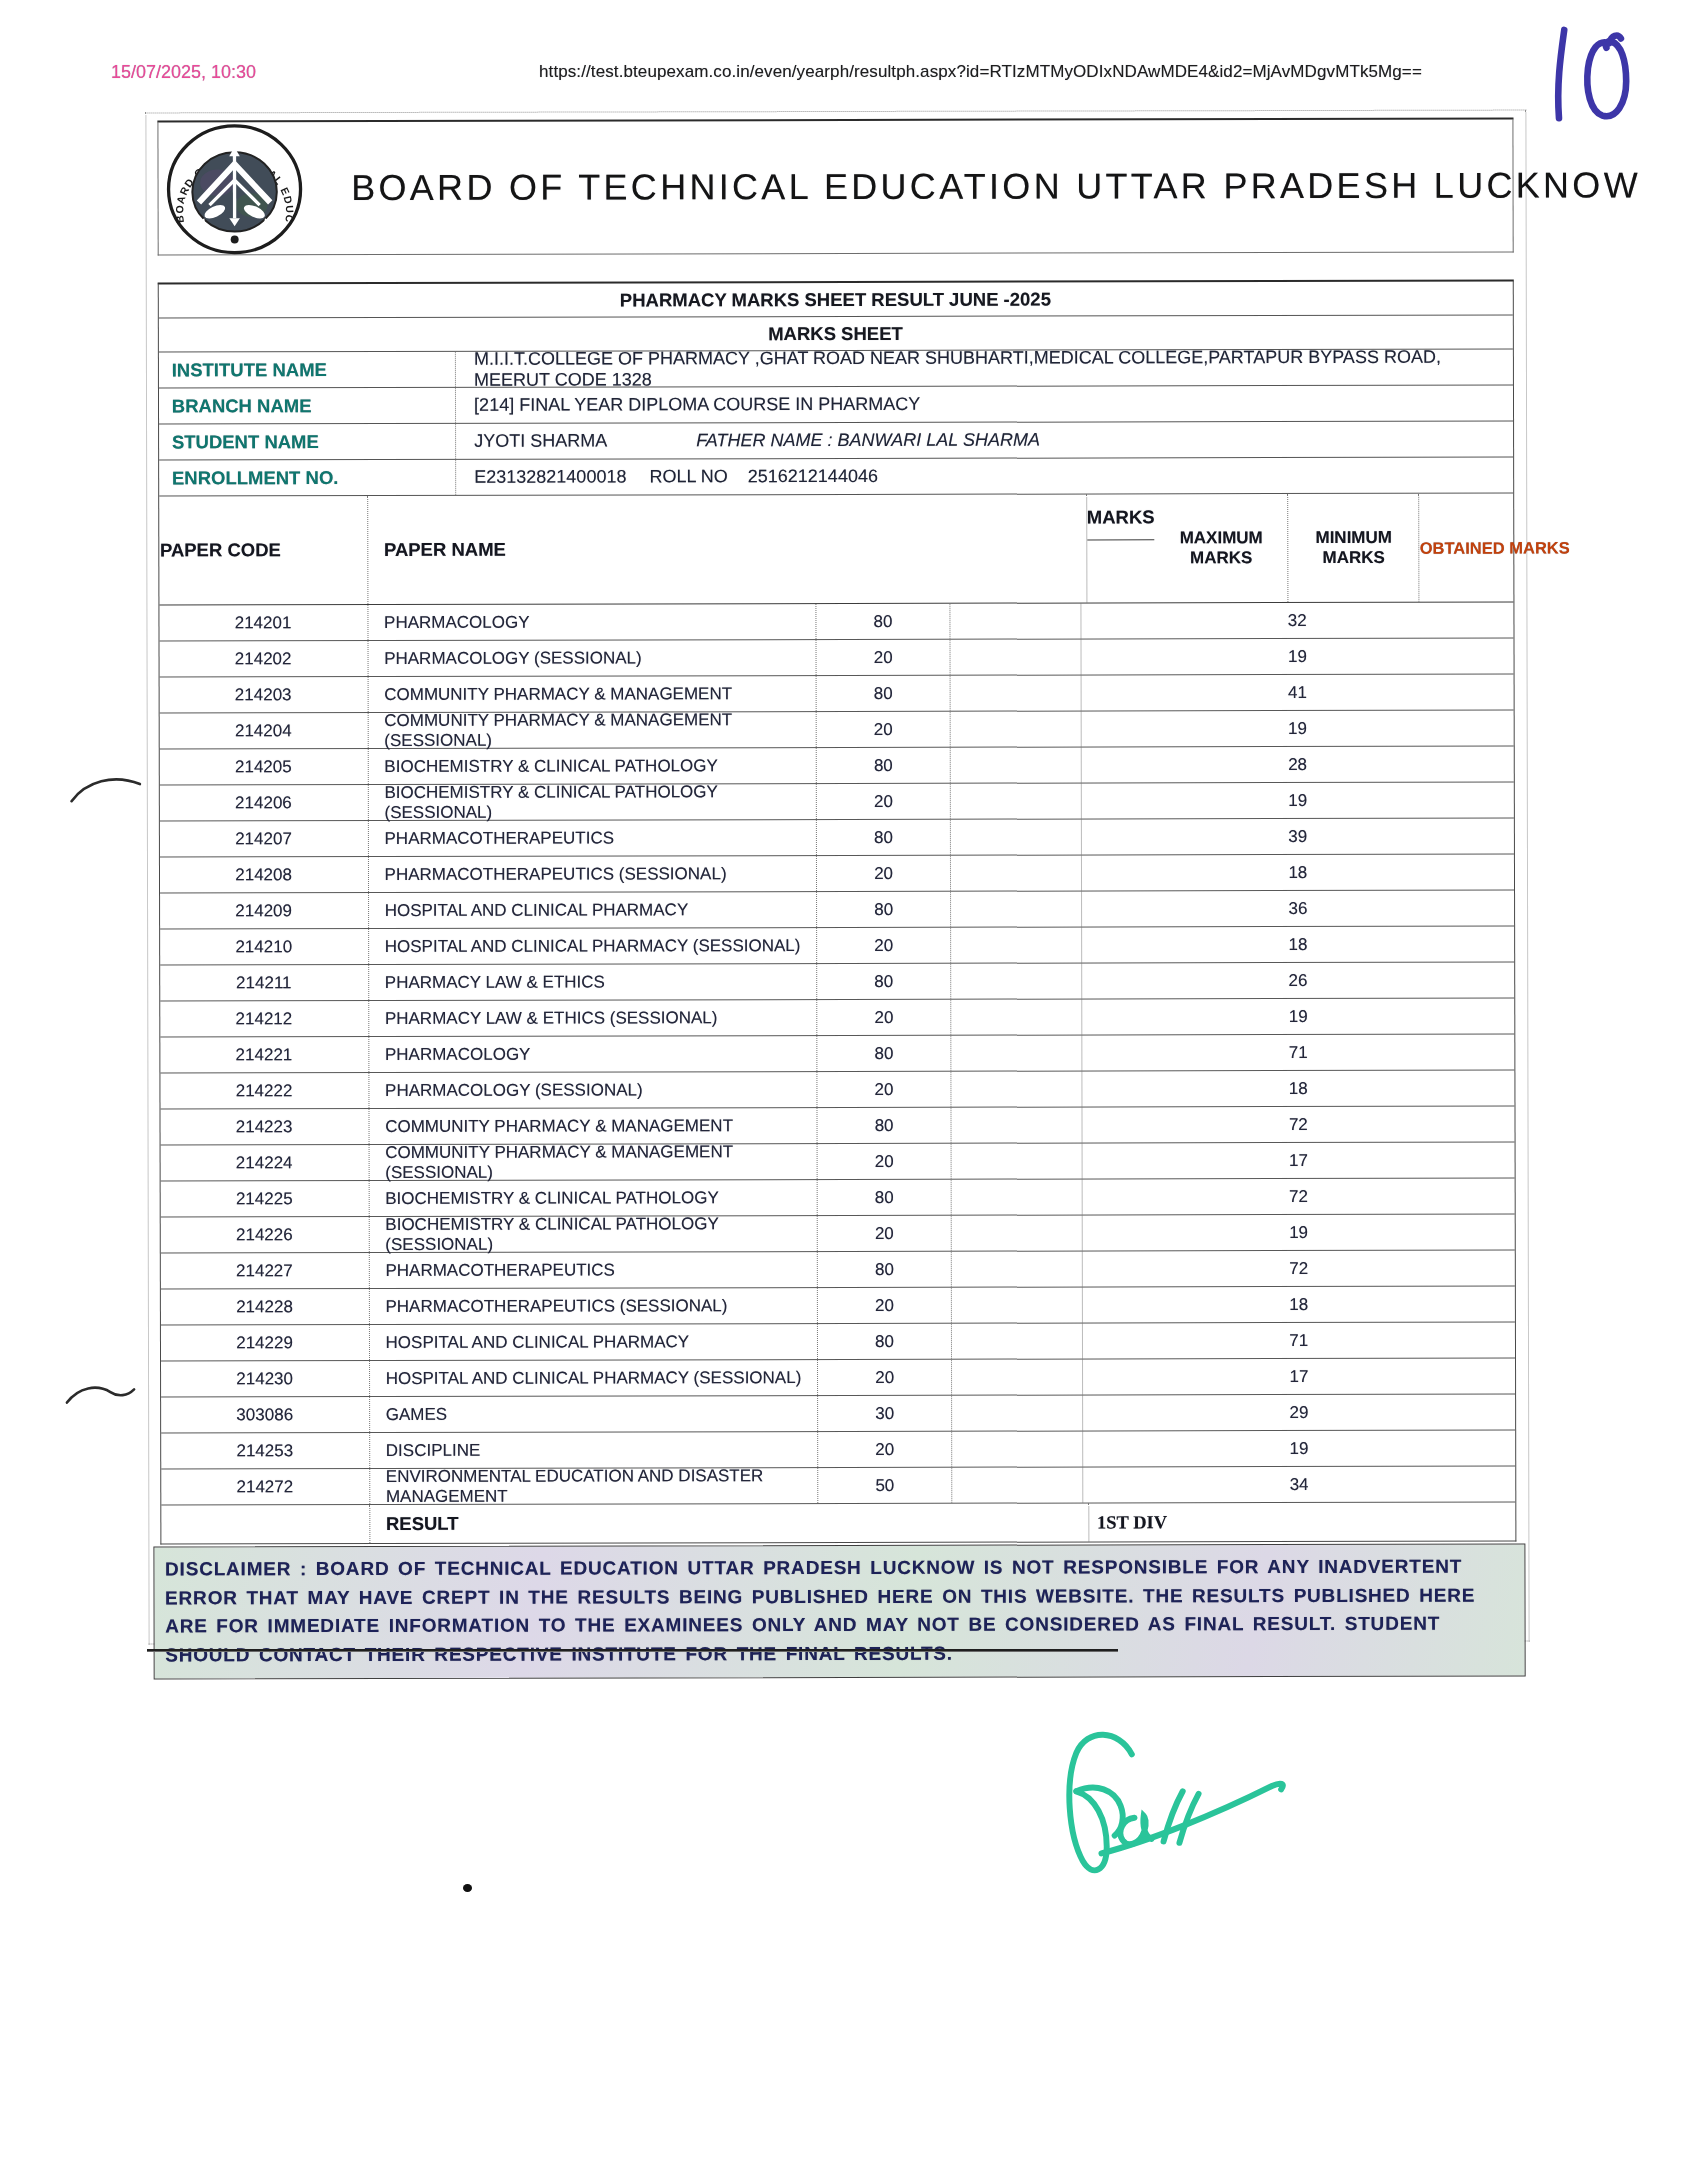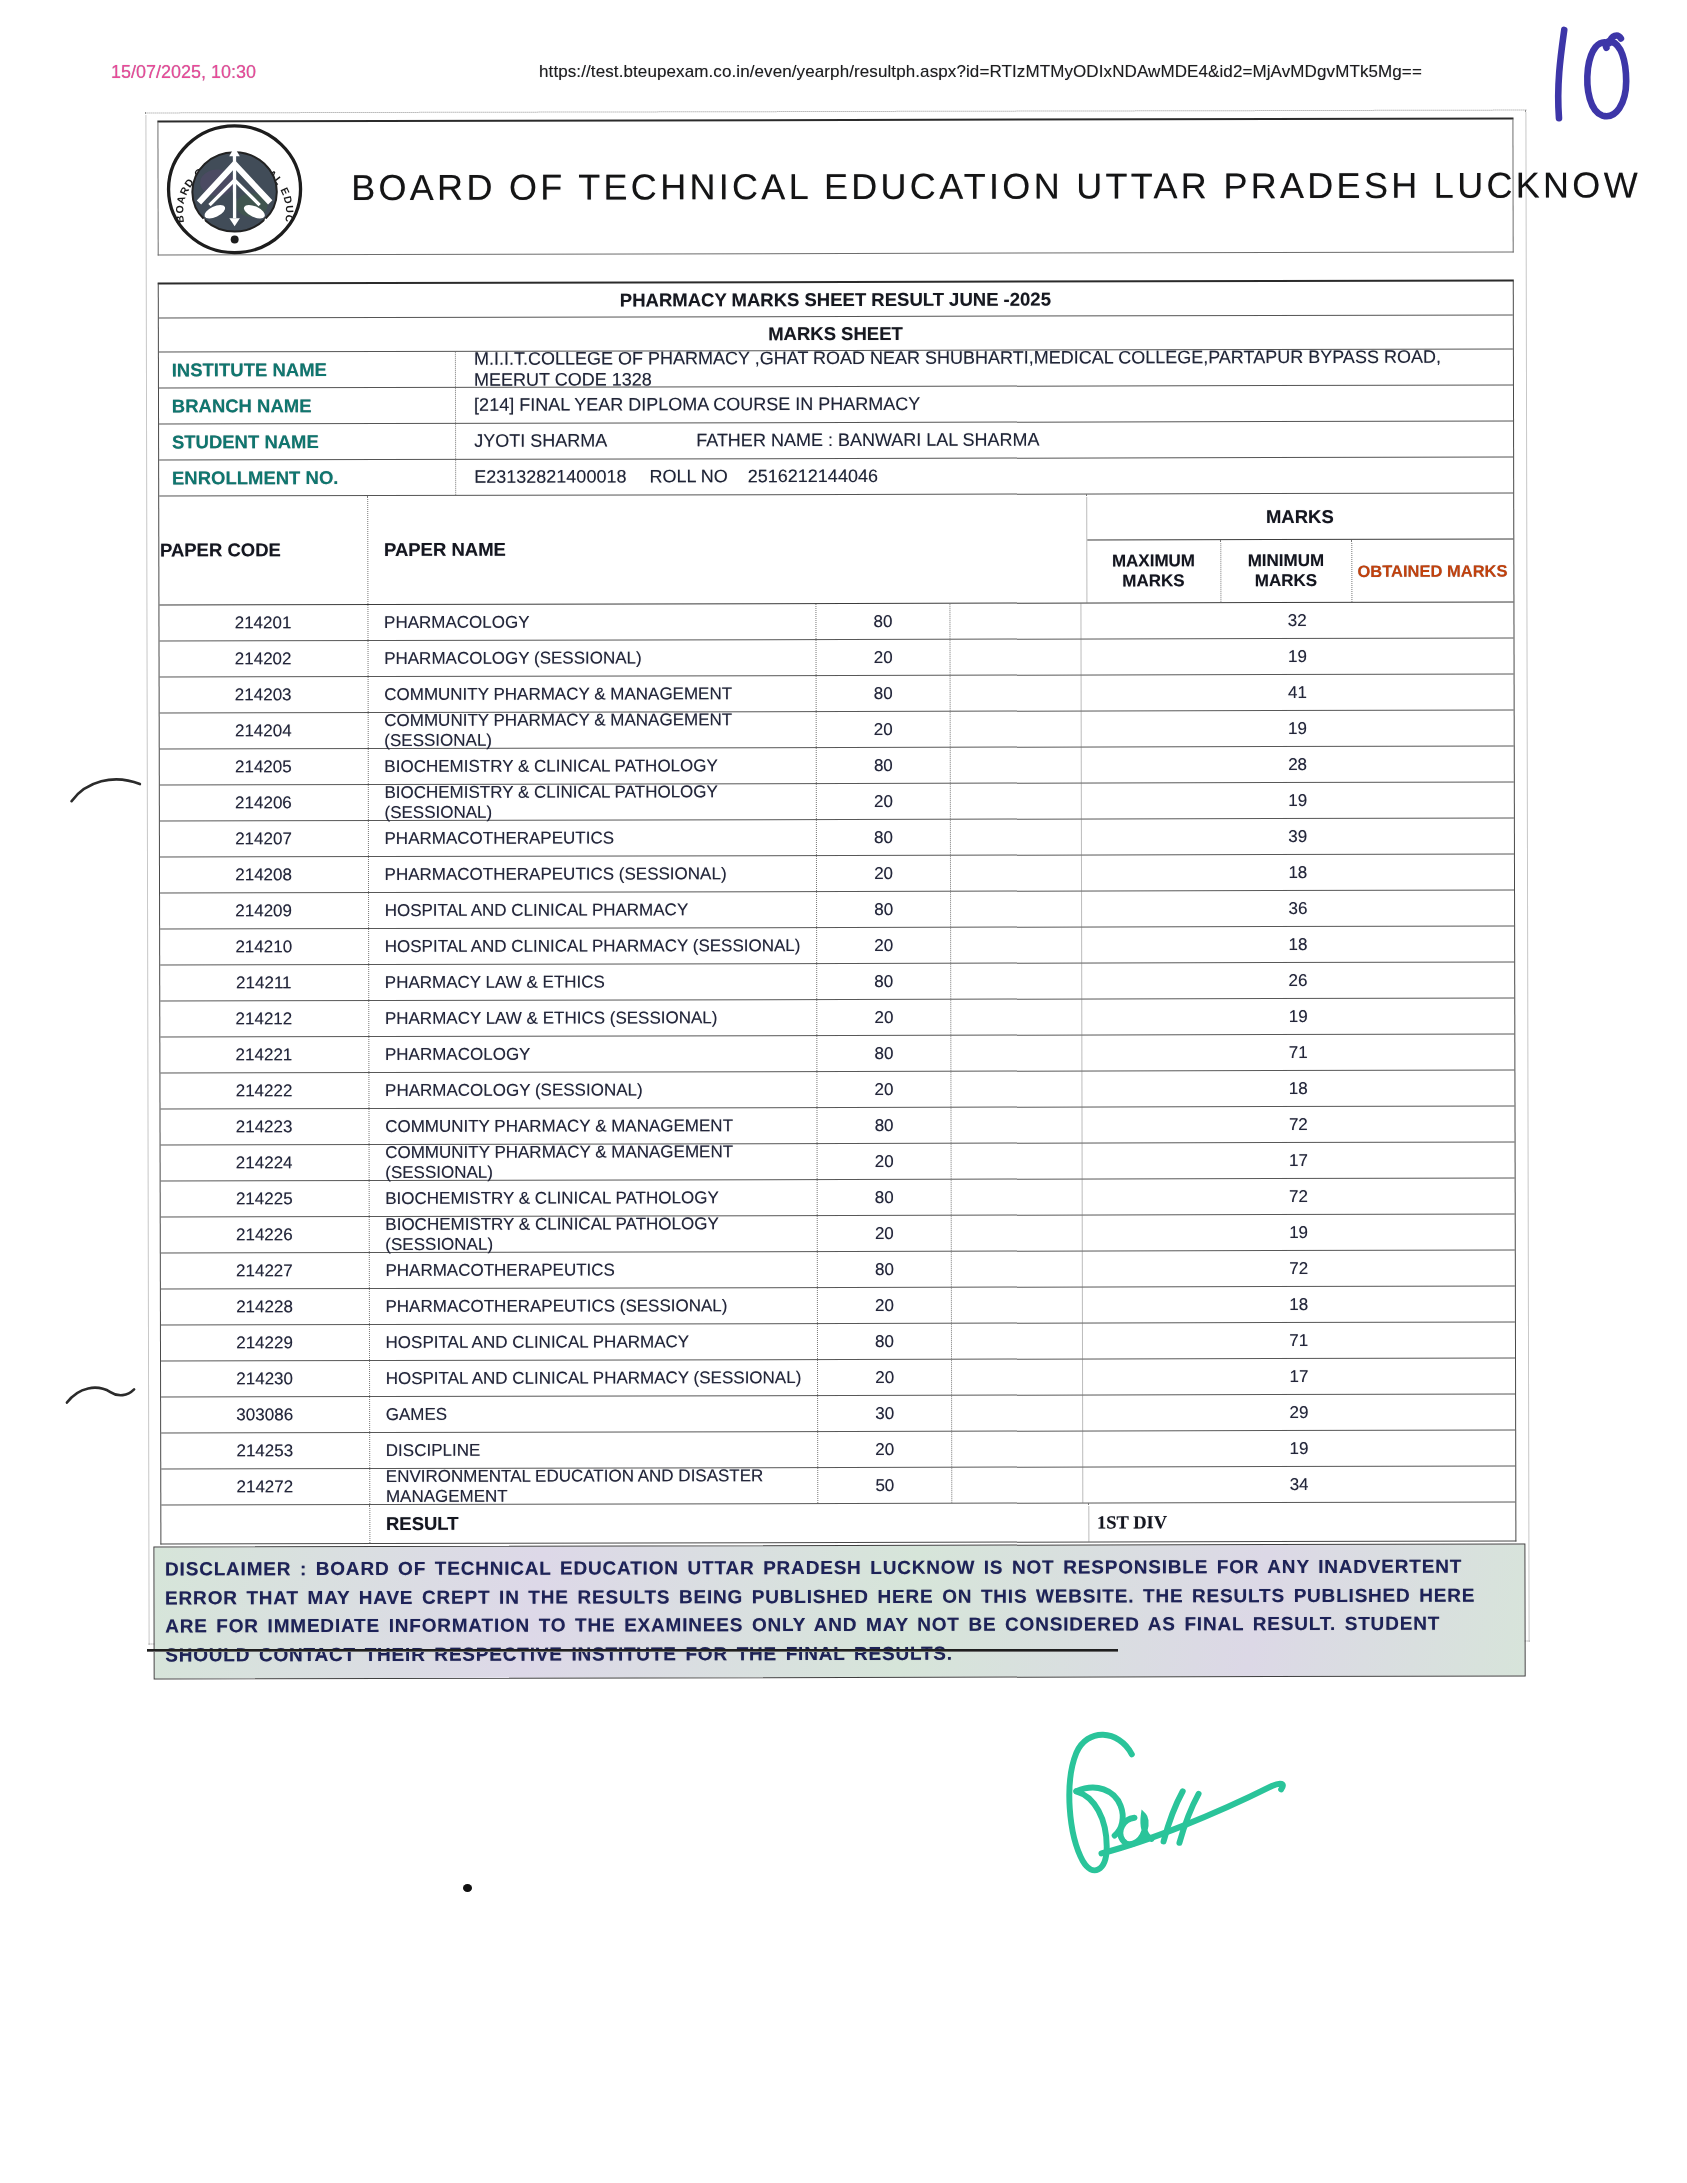--- a/index.html
+++ b/index.html
@@ -41,31 +41,31 @@
   .marks-box {
     position:absolute; left:10.6px; top:169px; width:1356px;
     border:1.3px solid #4a4a4a; border-top:2px solid #2b2b2b; background:#fff;
   }
   .band { height:34px; display:flex; align-items:center; justify-content:center;
           font-weight:bold; font-size:18.5px; border-bottom:1.3px solid #555; color:#16181f; }
   .info-row { height:36px; display:flex; border-bottom:1.3px solid #555; align-items:stretch; }
   .info-label { width:297px; border-right:1.3px dotted #777; display:flex; align-items:center;
                 padding-left:13.2px; font-weight:bold; font-size:18.5px; color:#0f766e; }
   .info-value { flex:1; display:flex; align-items:center; padding-left:18.5px; font-size:18px; }
-  .gap-father { margin-left:89px; }
+  .gap-father { margin-left:89px;font-style:italic; }
   .gap-roll-label { margin-left:23px; }
   .gap-roll-value { margin-left:20px; }
 
   
   .thead { display:flex; height:109px; border-bottom:1.3px solid #3c3c3c; }
   .th-code { width:209px; border-right:1.3px dotted #777; display:flex; align-items:center;
              padding-left:1px; font-weight:bold; font-size:18.5px; color:#14161f; }
   .th-name { flex:1; border-right:1.3px dotted #777; display:flex; align-items:center;
              padding-left:16px; font-weight:bold; font-size:18.5px; color:#14161f; }
-  .th-marks { width:426px; display:flex; flex-direction:column; }
+  .th-marks { width:426px; display:flex; flex-direction:row; }
   .th-marks-top { height:46px; display:flex; align-items:center; justify-content:center;
                   border-bottom:1.3px solid #3c3c3c; font-weight:bold; font-size:18.5px; color:#14161f; }
   .th-marks-sub { flex:1; display:flex; }
   .th-max,.th-min { width:134px; border-right:1.3px dotted #777; display:flex; align-items:center;
                     justify-content:center; text-align:center; font-weight:bold; font-size:17px;
                     padding:0 23px; color:#14161f; }
   .th-min { width:131px; }
   .th-obt { flex:1; display:flex; align-items:center; justify-content:center;
             font-weight:bold; font-size:16.5px; white-space:nowrap; color:#c2410c; }
 

